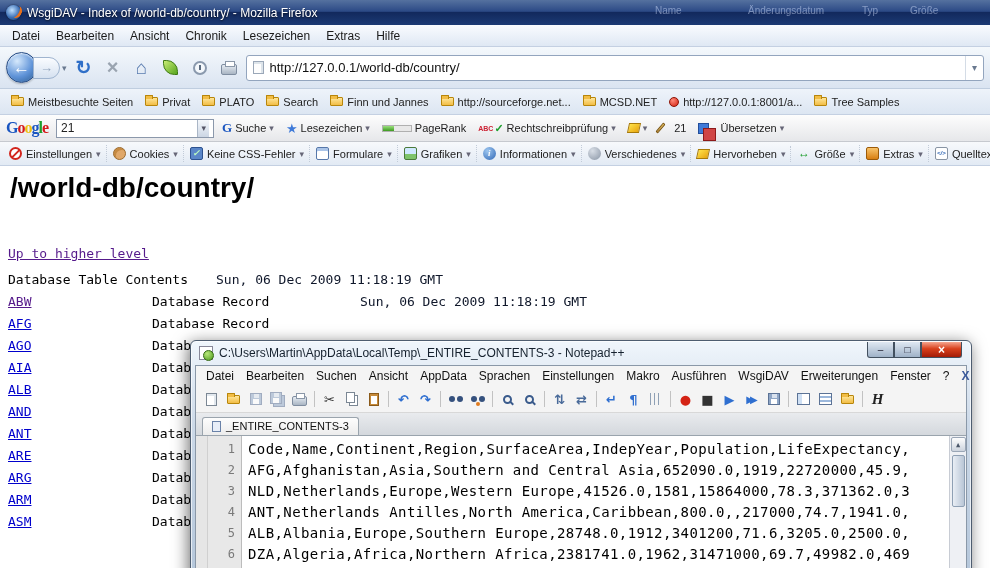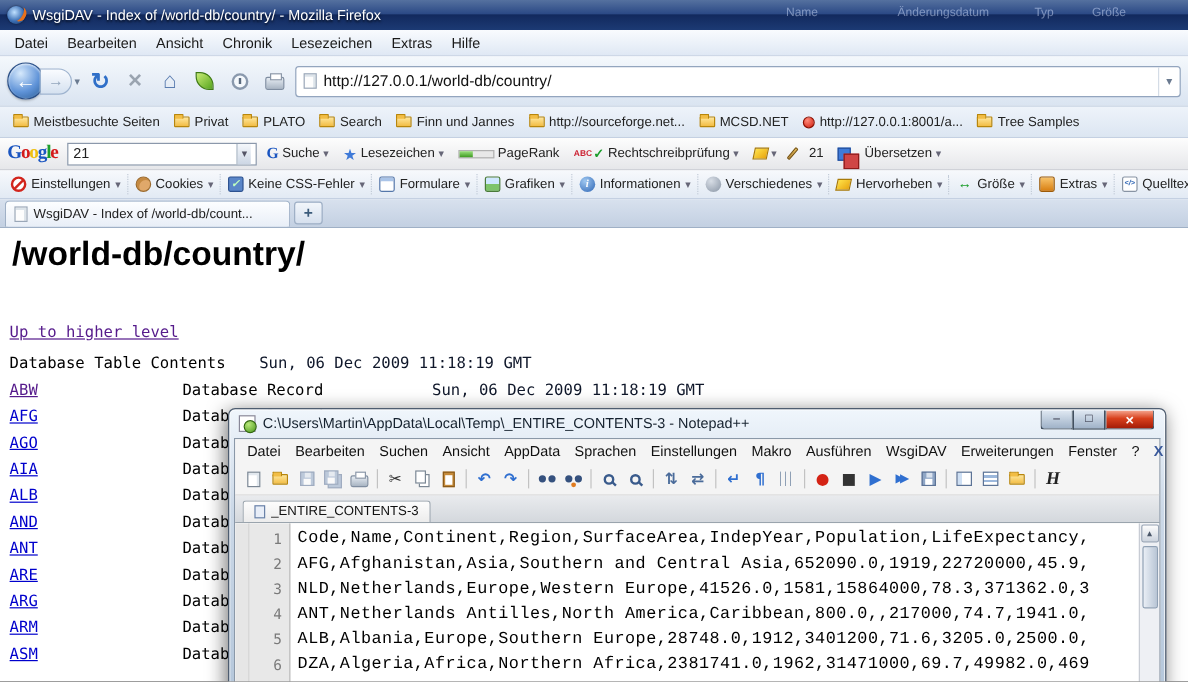--- a/index.html
+++ b/index.html
@@ -159,21 +159,21 @@
 
   .npp-tabs { height:23px; background:linear-gradient(#e9ebee,#d4d8dd); border-bottom:1px solid #9aa4ad; display:flex; align-items:flex-end; padding:2px 6px 0; }
   .npp-tab { display:flex; align-items:center; gap:5px; background:linear-gradient(#fdfdfd,#ececec); border:1px solid #9aa4ad; border-bottom:none; border-radius:3px 3px 0 0; padding:2px 9px 3px; font-size:11px; color:#111; }
   .tabdoc { width:9px; height:11px; background:#e8eef8; border:1px solid #6a82a8; }
 
   .npp-editor { flex:1; display:flex; background:#fff; position:relative; font-family:"DejaVu Sans Mono", monospace; overflow:hidden; }
   .bmargin { width:12px; background:#e6e6e6; border-right:1px solid #d0d0d0; }
   .gutter { width:34px; background:#e8e8e8; border-right:1px solid #bcbcbc; padding-top:3px; }
   .lnum { height:21px; line-height:21px; font-size:12px; color:#7a7a7a; text-align:right; padding-right:6px; }
   .codecol { flex:1; padding:3px 2px 0 6px; overflow:hidden; }
-  .cline { height:21px; line-height:21px; font-size:14px; letter-spacing:.4px; color:#000; white-space:pre;font-family:Liberation Mono, monospace; }
+  .cline { height:21px; line-height:21px; font-size:14px; letter-spacing:.4px; color:#000; white-space:pre; }
   .vscroll { width:17px; background:#eef0f4; border-left:1px solid #c8ccd4; display:flex; flex-direction:column; align-items:center; }
   .sarrow { width:15px; height:15px; margin:1px 0; background:linear-gradient(#fdfdfd,#cdd4de); border:1px solid #9aa6b6; border-radius:2px; font-size:7px; color:#4a5668; display:flex; align-items:center; justify-content:center; }
   .thumb { width:13px; height:52px; background:linear-gradient(90deg,#e9eef5,#b9c6d6); border:1px solid #8fa0b4; border-radius:2px; margin-top:2px; }
 </style>
 </head>
 <body>
 
 <div class="screen">
 
   <div>
@@ -355,27 +355,20 @@
           <i class="wdic ic-extras"></i>
           <span>Extras</span>
           <span class="dd">▾</span>
         </span>
       <span class="wd">
           <i class="wdic ic-source">&lt;/&gt;</i>
           <span>Quelltext</span>
         </span>
     </div>
 
-    <div class="fx-tabbar">
-      <div class="tab">
-        <span class="favicon"></span>
-        <span>WsgiDAV - Index of /world-db/count...</span>
-      </div>
-      <div class="newtab">+</div>
-    </div>
 
     <div class="fx-content">
       <div class="page-h1">/world-db/country/</div>
       <a class="uplink">Up to higher level</a>
       <div class="listing">
         <div class="lrow"><span class="ltype">Database Table Contents</span><span class="ldate">Sun, 06 Dec 2009 11:18:19 GMT</span></div>
         <div class="lrow"><a class="lname v">ABW</a><span class="ltype">Database Record</span><span class="ldate">Sun, 06 Dec 2009 11:18:19 GMT</span></div>
         <div class="lrow"><a class="lname">AFG</a><span class="ltype">Database Record</span><span class="ldate"></span></div>
         <div class="lrow"><a class="lname">AGO</a><span class="ltype">Database Record</span><span class="ldate"></span></div>
         <div class="lrow"><a class="lname">AIA</a><span class="ltype">Database Record</span><span class="ldate"></span></div>

